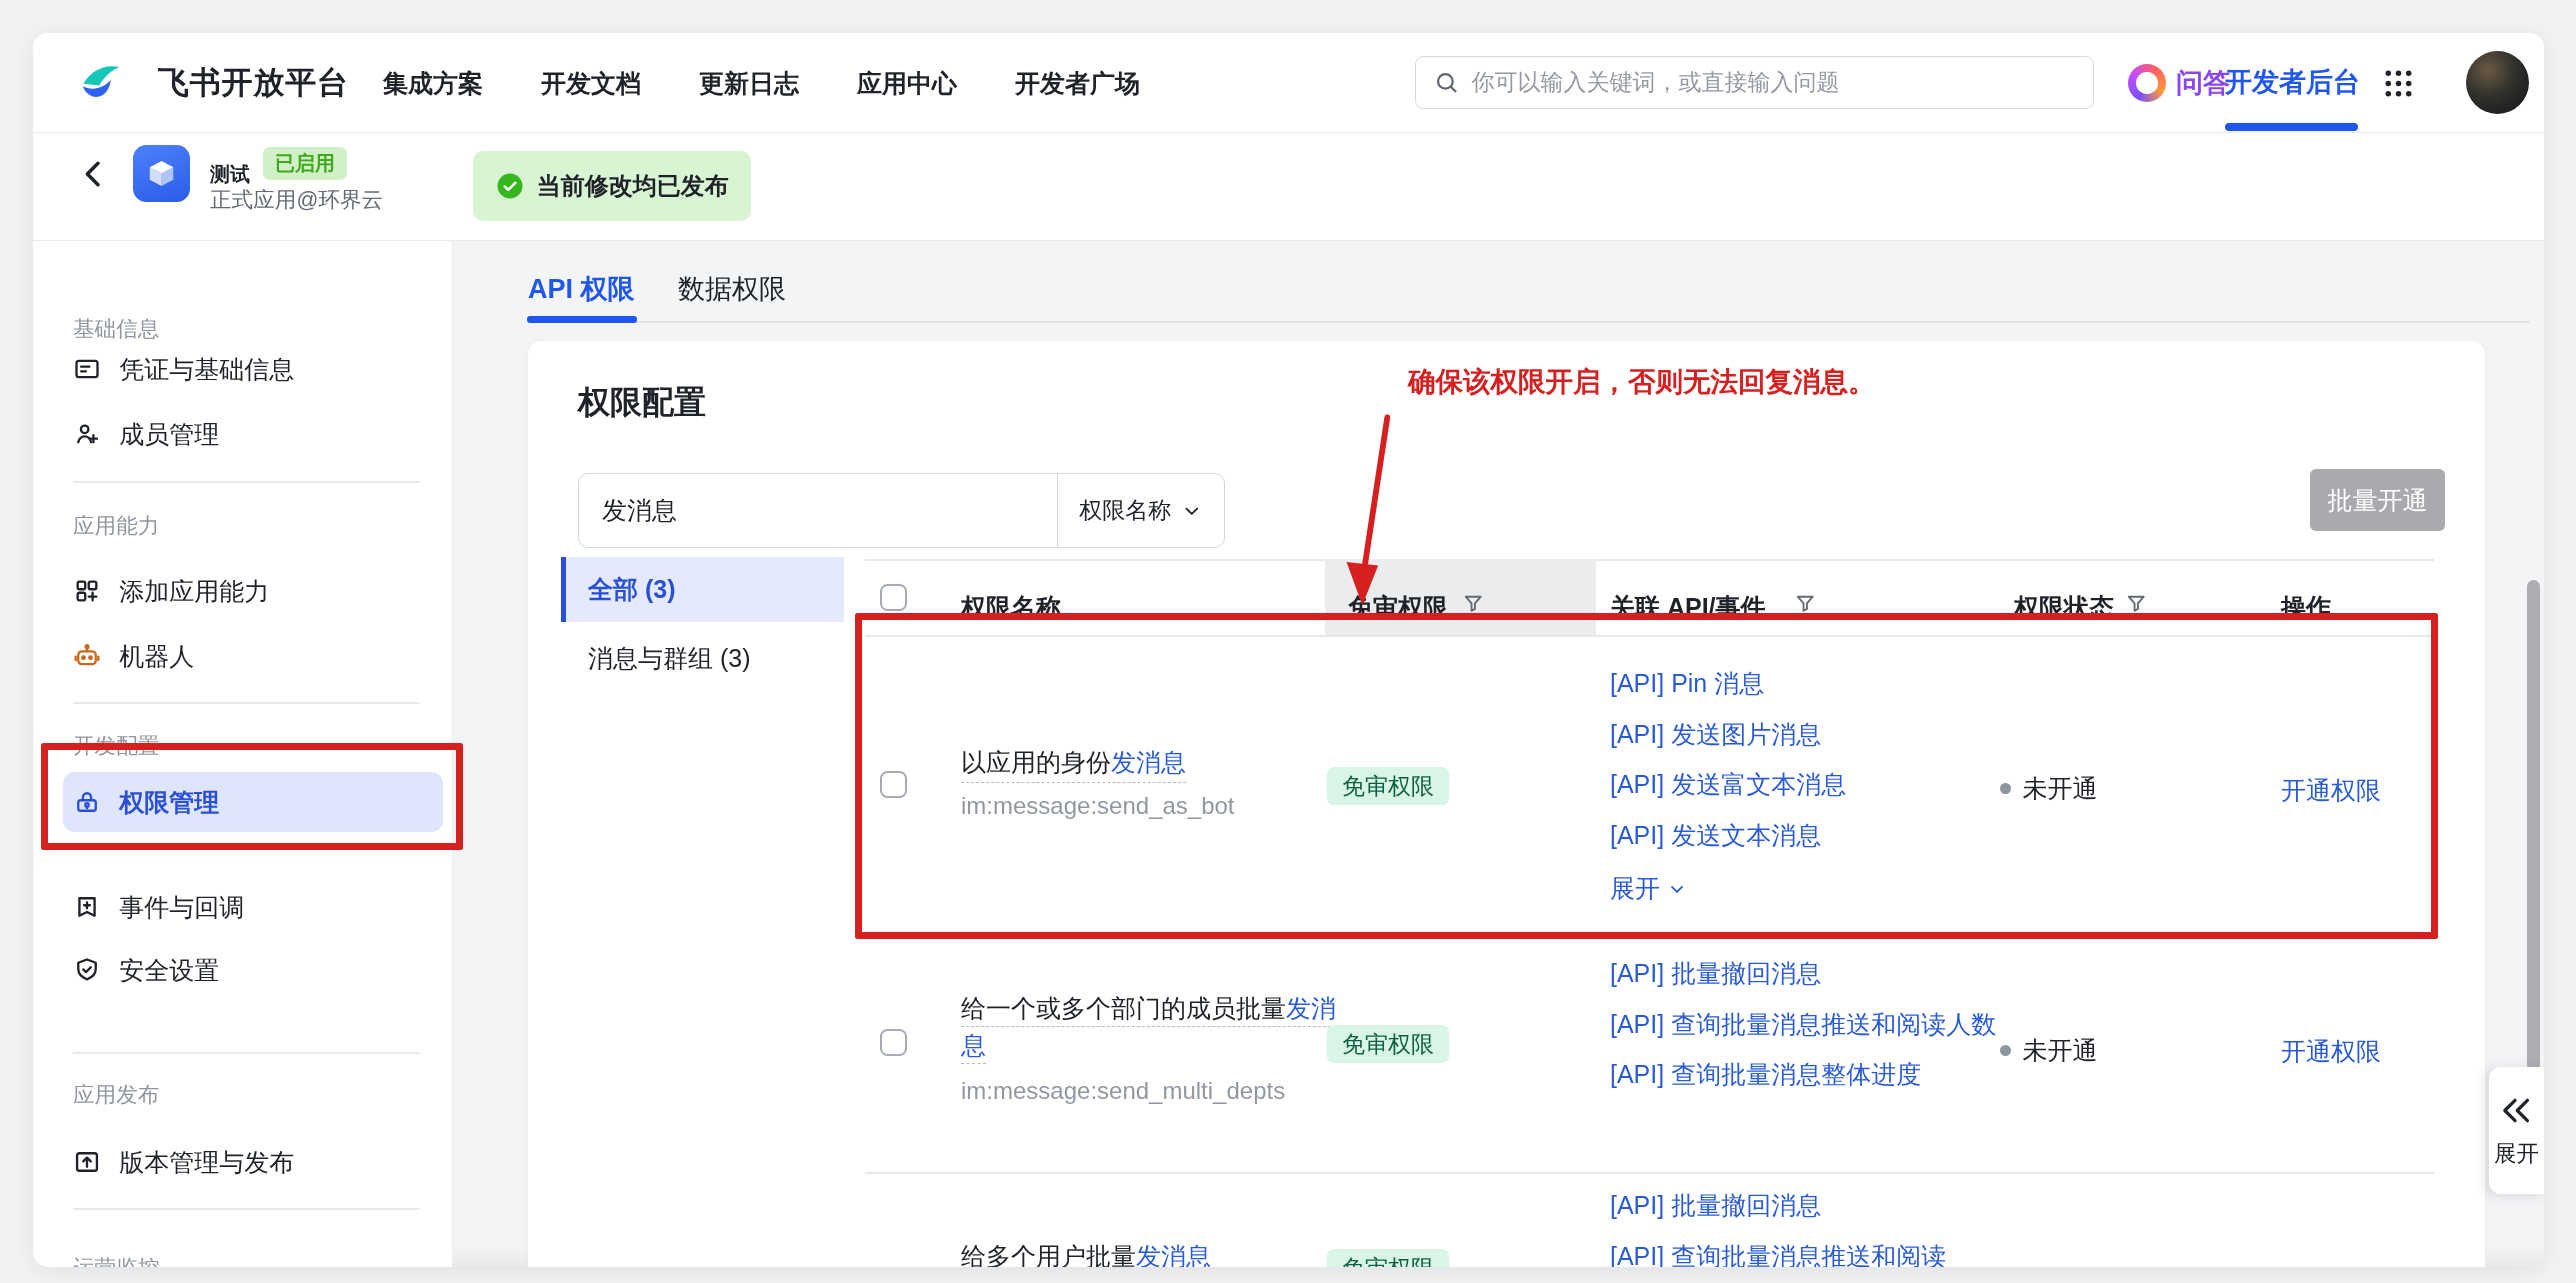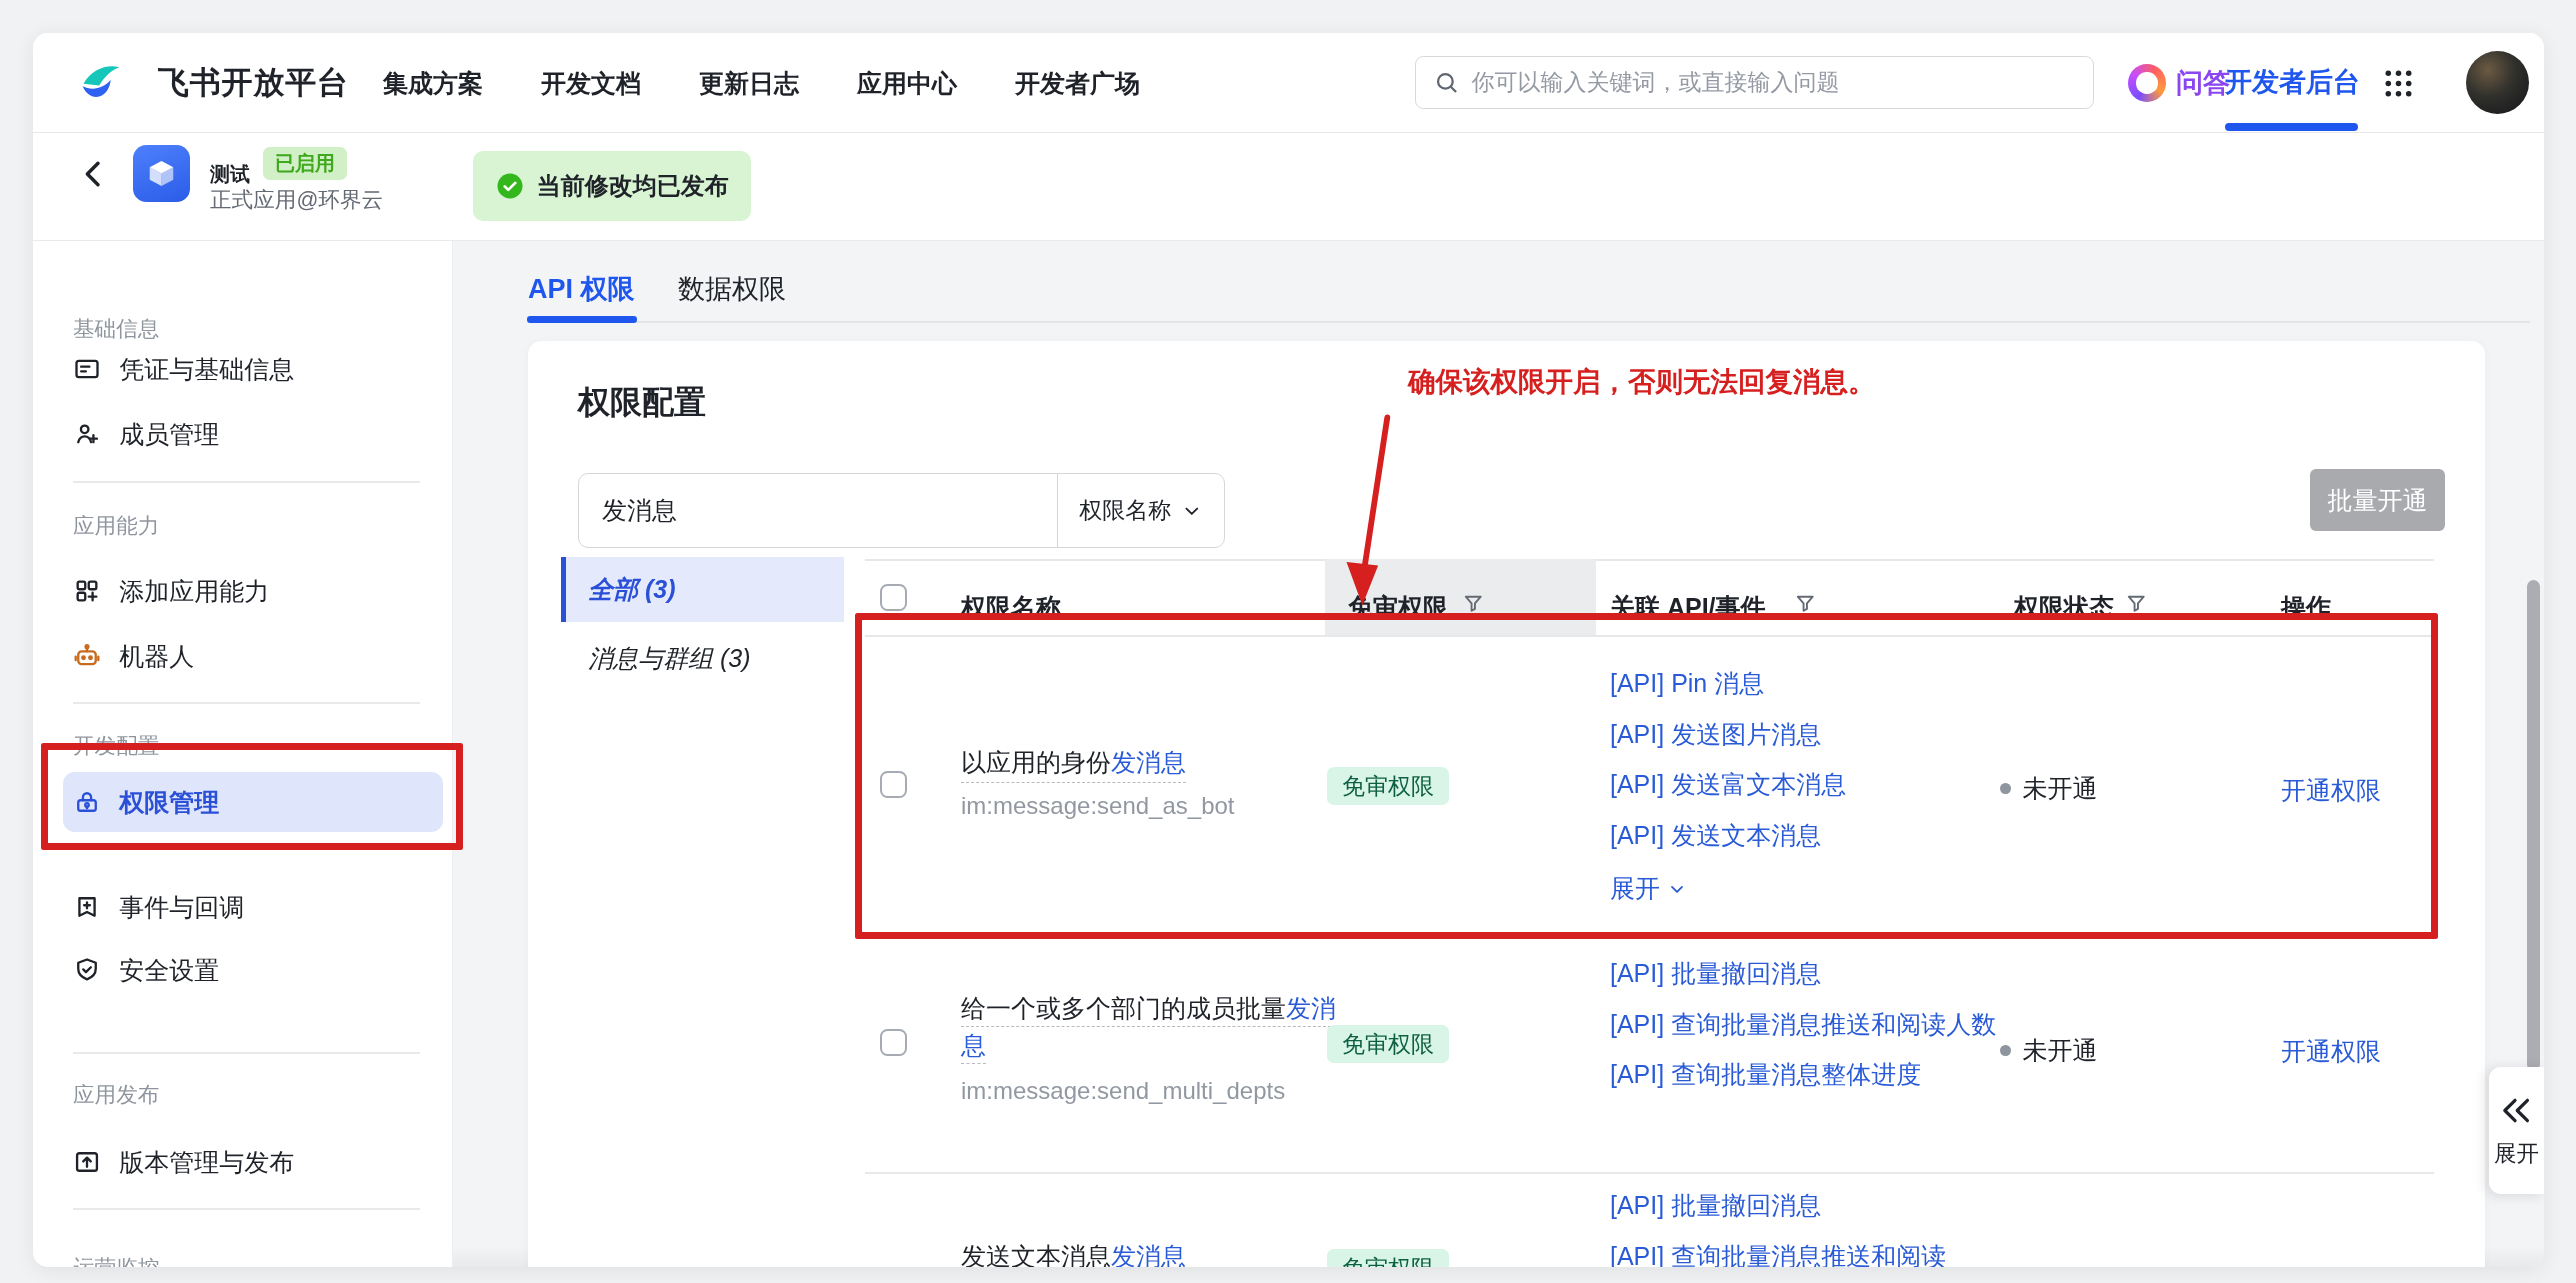--- a/index.html
+++ b/index.html
@@ -49,21 +49,21 @@
   .tab-divider { position:absolute; left:495px; top:288px; width:2002px; height:1.7px; background:#e3e4e6; z-index:11; }
 
   .card { position:absolute; left:495px; top:308px; width:1957px; height:926px; background:#fff; border-radius:13.3px 13.3px 0 0; box-shadow:0 1.7px 8.3px rgba(31,35,41,.04); z-index:12; overflow:hidden; }
   .card-title { position:absolute; left:50px; top:40px; font-size:32px; font-weight:700; }
 
   .searchwrap { position:absolute; left:50px; top:132px; width:647px; height:75px; border:1.7px solid #d5d6d8; border-radius:10px; background:#fff; display:flex; }
   .searchwrap input { border:none; outline:none; font-size:25px; padding:0 23px; width:479px; color:#1f2329; background:transparent; font-family:inherit; }
   .selectseg { width:167px; border-left:1.7px solid #d5d6d8; display:flex; align-items:center; justify-content:center; gap:10px; font-size:23px; cursor:pointer; }
   .batchbtn { position:absolute; left:1782px; top:128px; width:135px; height:62px; background:#a9aaae; color:#fff; font-size:25px; border:none; border-radius:6px; display:flex; align-items:center; justify-content:center; font-family:inherit; }
 
-  .cat { position:absolute; left:33px; width:283px; height:65px; display:flex; align-items:center; font-size:25px; cursor:pointer;font-style:italic; }
+  .cat { position:absolute; left:33px; width:283px; height:65px; display:flex; align-items:center; font-size:25px; cursor:pointer; }
   .cat.on { background:#e4eafc; color:#2b50d8; font-weight:600; }
   .cat .bar { position:absolute; left:0; top:0; width:5px; height:100%; background:#2b50d8; }
   .cat span { margin-left:27px; }
 
   .tline { position:absolute; height:1.7px; background:#e7e8ea; left:337px; width:1569px; }
   .th { position:absolute; font-size:25px; font-weight:600; color:#1f2329; white-space:nowrap; }
   .lvl-shade { position:absolute; left:797px; top:218px; width:271px; height:76px; background:#ebecee; }
   .checkbox { position:absolute; width:27px; height:27px; border:2.5px solid #a6abb3; border-radius:7.5px; background:#fff; cursor:pointer; }
   .pname { font-size:25px; white-space:nowrap; }
   .pname .dashed { border-bottom:1.7px dashed #b6bac0; padding-bottom:5.8px; }
@@ -360,21 +360,21 @@
       <li>[API] 查询批量消息整体进度</li>
     </ul>
     <div class="statusc" style="left:1472px;top:693px;">
       <span class="dot"></span>
       <span>未开通</span>
     </div>
     <div class="actlink" style="left:1753px;top:694px;">开通权限</div>
     <div class="tline" style="top:831px;"></div>
 
     <div class="abs" style="left:433px;top:899px;">
-      <div class="pname"><span class="dashed"><span>发送文本消息</span><span class="blue">发消息</span></span></div>
+      <div class="pname"><span class="dashed"><span>给多个用户批量</span><span class="blue">发消息</span></span></div>
     </div>
     <div class="lvlbadge" style="left:799px;top:908px;">免审权限</div>
     <ul class="apis" style="left:1082px;top:848px;">
       <li>[API] 批量撤回消息</li>
       <li>[API] 查询批量消息推送和阅读</li>
     </ul>
   </div>
 
   <div class="red-box" style="left:8.3px;top:710px;width:422px;height:107px;"></div>
   <div class="red-box" style="left:822px;top:580px;width:1583px;height:326px;"></div>

